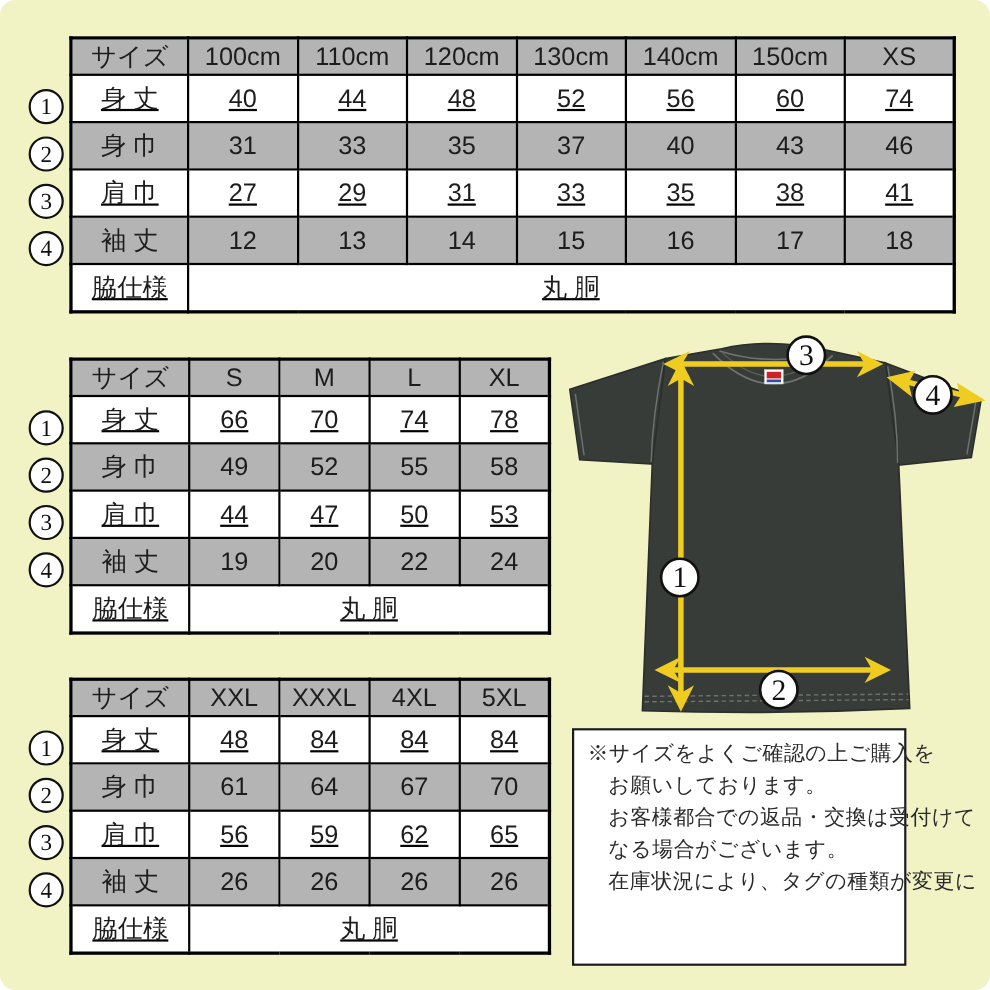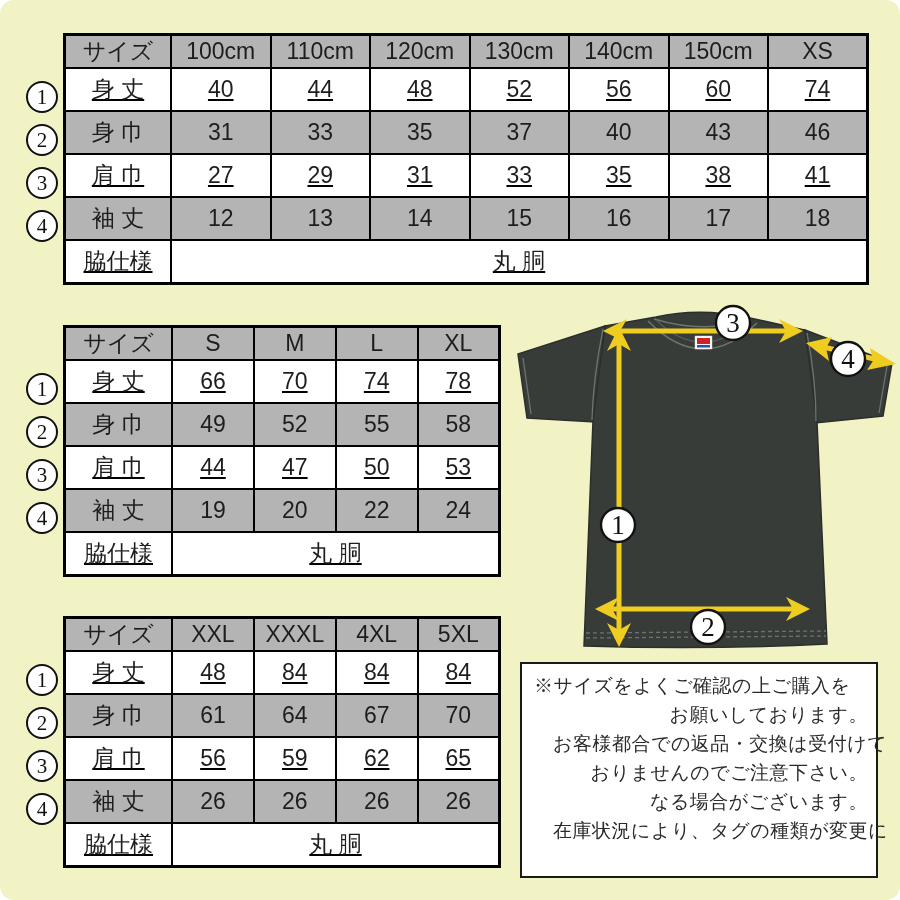--- a/index.html
+++ b/index.html
@@ -21,24 +21,24 @@
   .size-table tr.white{background:#ffffff;text-decoration:underline;}
   .t1{width:806px}
   .t2,.t3{width:438px}
   .t1 th:first-child{width:104px}
   .t2 th:first-child,.t3 th:first-child{width:105px}
 
   
   .shirt-wrap{position:absolute;left:498px;top:294px;width:402px;height:366px;}
 
   
-  .notice{position:absolute;left:520px;top:662px;width:358px;height:216px;background:#ffffff;
+  .notice{position:absolute;left:520px;top:662px;width:304px;height:216px;background:#ffffff;
           border:2px solid #1a1a1a;box-sizing:border-box;padding:7px 8px 0 12px;}
   .notice .line{font-size:19px;line-height:29px;color:#2a2a2a;letter-spacing:0.5px;white-space:nowrap;}
-  .notice .line.indent{padding-left:19px;text-align:right;}
+  .notice .line.indent{padding-left:19px;}
 </style>
 </head>
 <body>
 
 <div class="canvas">
 
   <div class="table-block" style="left:20px;top:33px;">
     <div class="marker" style="top:48px">1</div>
     <div class="marker" style="top:91px">2</div>
     <div class="marker" style="top:134px">3</div>
@@ -271,18 +271,17 @@
         <circle cx="350" cy="65" r="17" fill="#ffffff" stroke="#111" stroke-width="2.4"></circle>
         <text x="350" y="74">4</text>
       </g>
     </svg>
   </div>
 
   <div class="notice">
     <div class="line">※サイズをよくご確認の上ご購入を</div>
     <div class="line indent">お願いしております。</div>
     <div class="line indent">お客様都合での返品・交換は受付けて</div>
-    <div class="line indent">おりませんのでご注意下さい。</div>
     <div class="line indent">なる場合がございます。</div>
     <div class="line indent">在庫状況により、タグの種類が変更に</div>
   </div>
 
 </div>
 
 </body></html>

